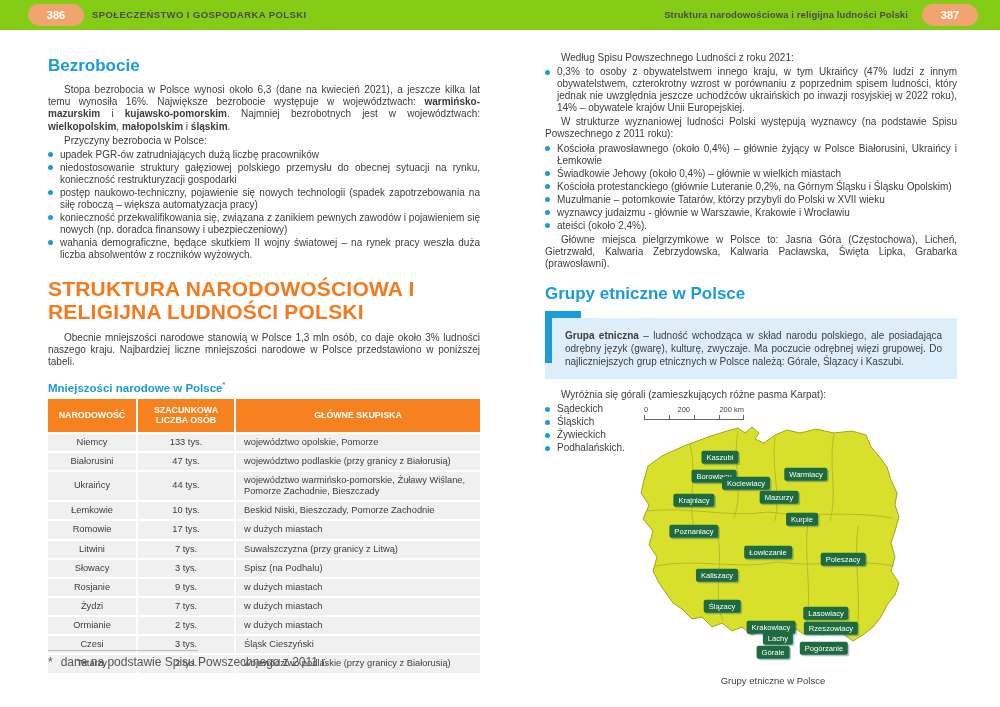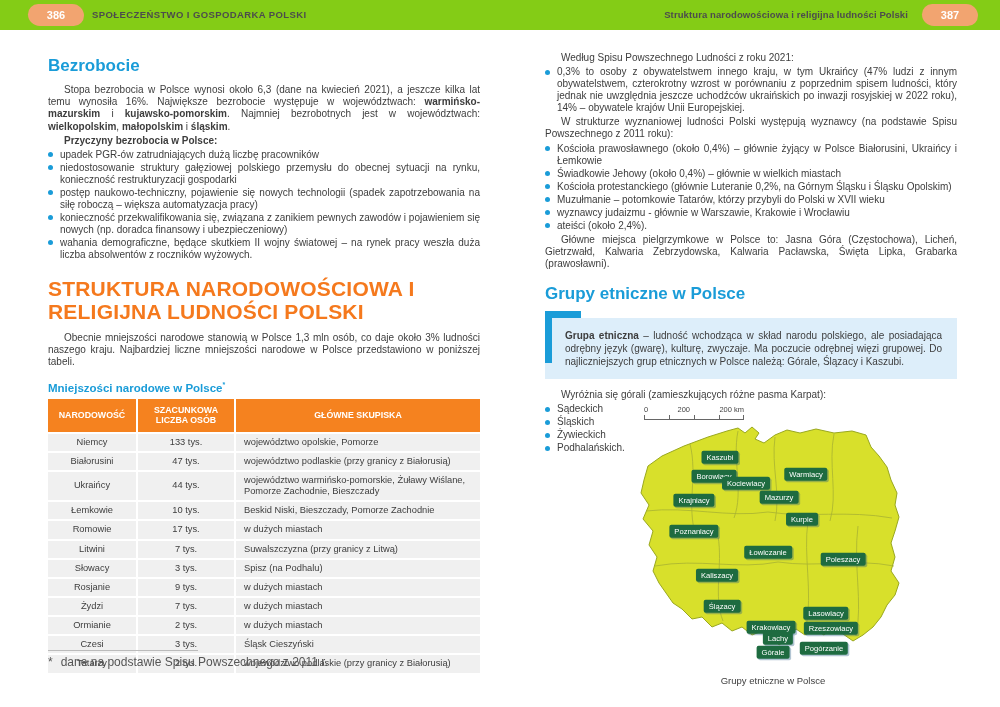--- a/index.html
+++ b/index.html
@@ -18,21 +18,21 @@
   
   .col{position:absolute;top:30px;}
   .col.leftcol{left:48px;width:432px;}
   .col.rightcol{left:545px;width:412px;}
   h1.section{margin:16px 0 8px 0;font-size:21px;line-height:1.12;color:#f5791d;
              font-weight:bold;letter-spacing:.2px;}
   h2.sub{margin:26px 0 8px 0;font-size:17px;color:#1a9cd8;font-weight:bold;}
   .rightcol h2.sub{margin-top:14px;}
   .p{font-size:10px;line-height:1.22;text-align:justify;margin:0 0 2px 0;}
   .p.indent{text-indent:16px;}
-  .p.boldline{font-weight:bold;text-indent:16px;}
+  .p.boldline{font-weight:normal;text-indent:16px;}
   ul.blist{list-style:none;margin:1px 0 2px 0;padding:0;}
   ul.blist li{display:flex;gap:7px;font-size:10px;line-height:1.2;text-align:justify;margin:0 0 1px 0;}
   ul.blist .dot{flex:none;width:5px;height:5px;border-radius:50%;background:#1a9cd8;margin-top:3.5px;}
   ul.blist .bt{flex:1;}
   
   .tbl-title{margin:12px 0 6px 0;font-size:11.5px;font-weight:bold;color:#1a9cd8;}
   .tbl-title sup{font-size:7px;}
   .tbl{display:grid;grid-template-columns:88px 96px 1fr;gap:2px;background:#fff;}
   .tbl .th{background:#f5821f;color:#fff;font-weight:bold;font-size:8.8px;line-height:1.15;
            display:flex;align-items:center;justify-content:center;text-align:center;padding:6px 4px;}

